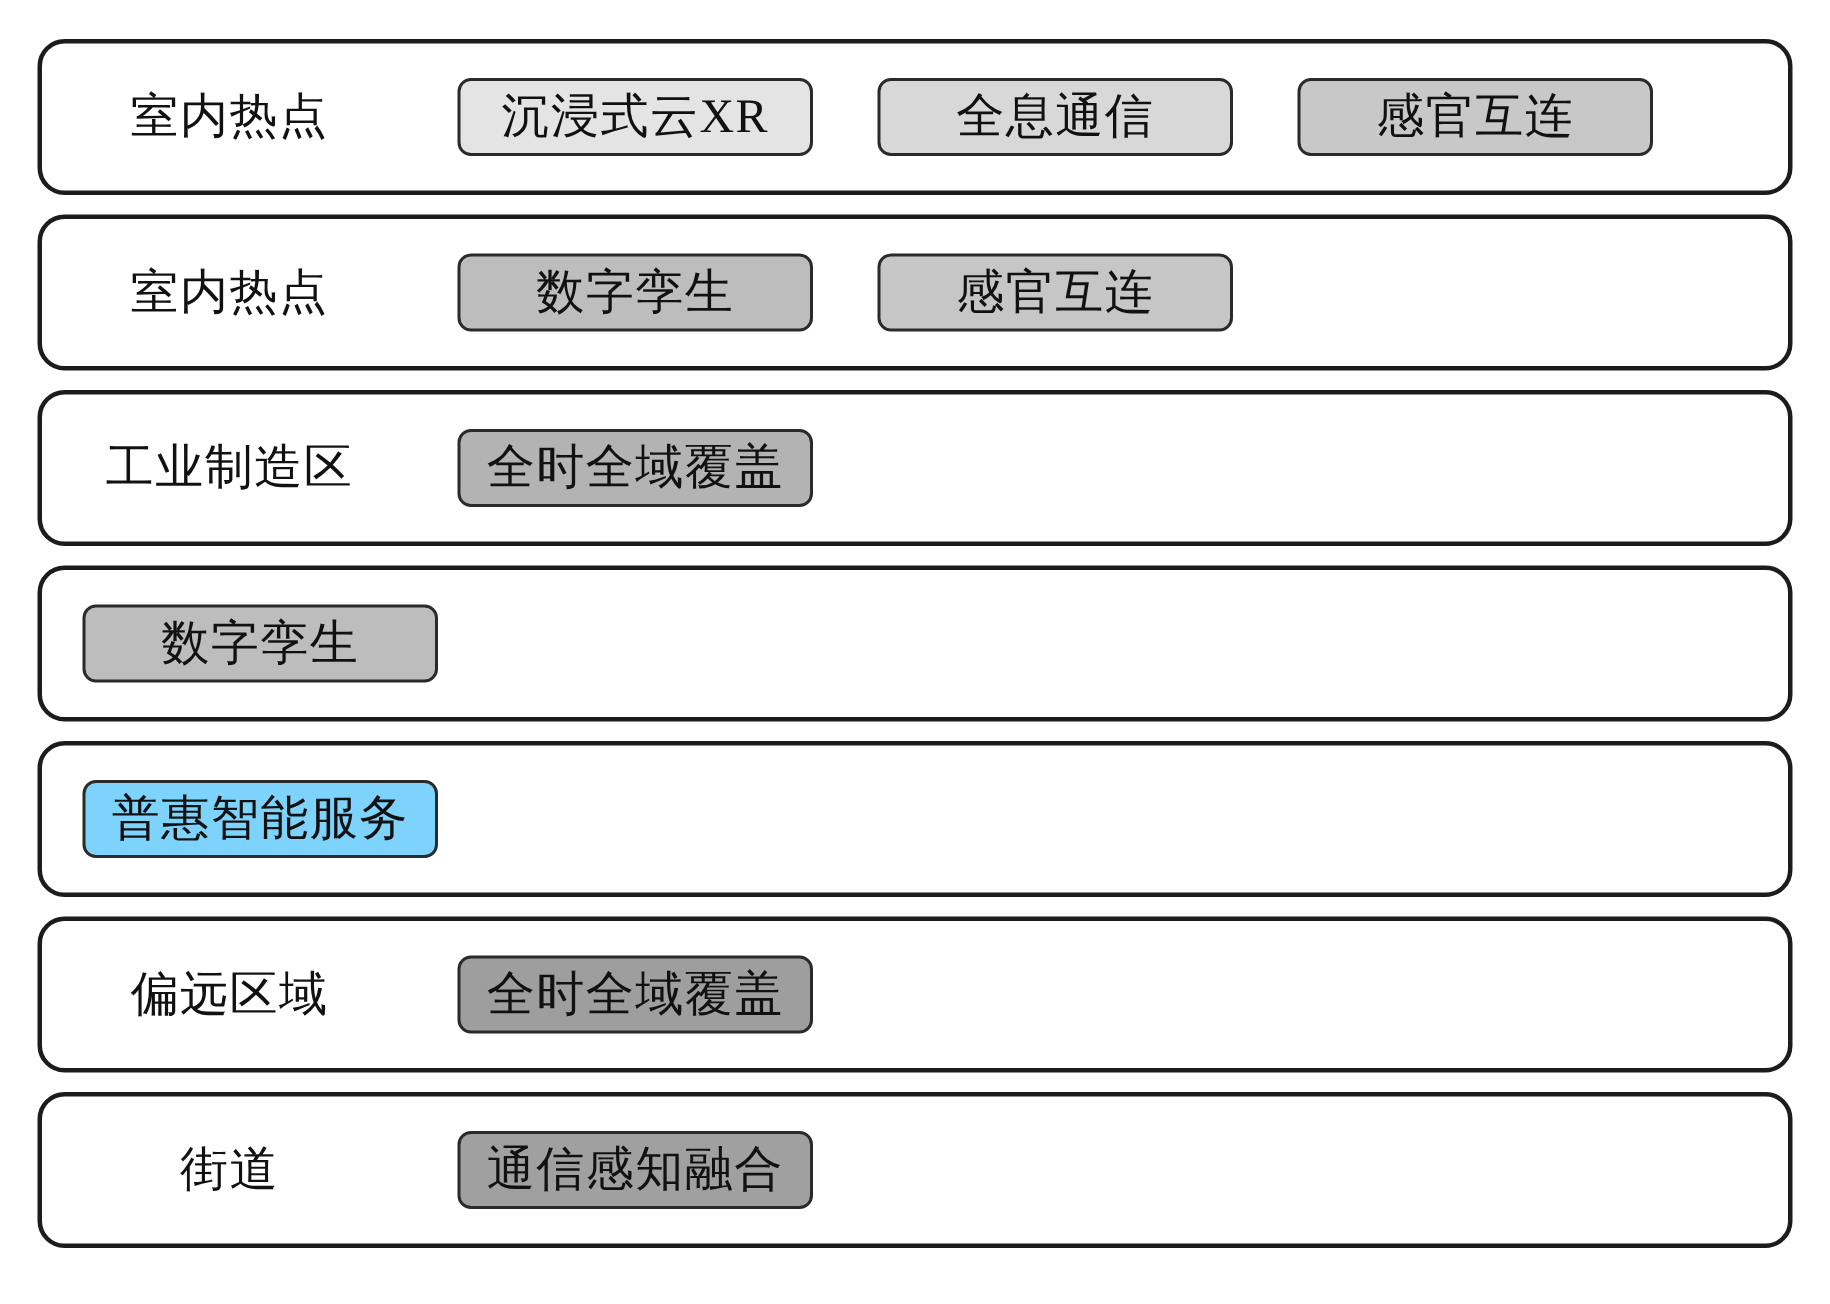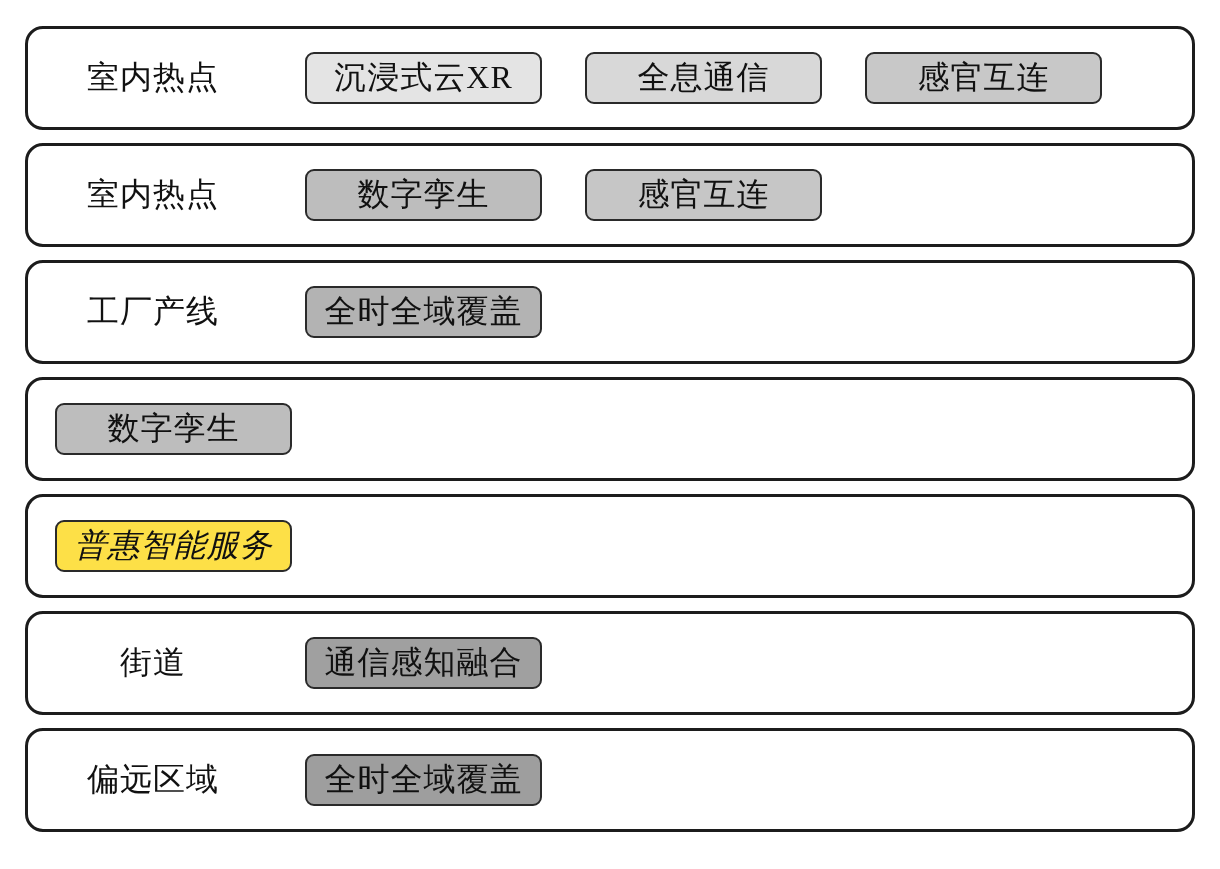--- a/index.html
+++ b/index.html
@@ -77,45 +77,45 @@
 
   <div class="row">
     <div class="row-label">室内热点</div>
     <div class="tags">
       <div class="tag" style="background-color: rgb(189, 189, 189);">数字孪生</div>
       <div class="tag" style="background-color: rgb(198, 198, 198);">感官互连</div>
     </div>
   </div>
 
   <div class="row">
-    <div class="row-label">工厂产线</div>
+    <div class="row-label">工业制造区</div>
     <div class="tags">
       <div class="tag" style="background-color: rgb(179, 179, 179);">全时全域覆盖</div>
     </div>
   </div>
 
   <div class="row">
     <div class="tags">
       <div class="tag" style="background-color: rgb(189, 189, 189);">数字孪生</div>
     </div>
   </div>
 
   <div class="row">
     <div class="tags">
-      <div class="tag" style="background-color: #fde047; font-style: italic;">普惠智能服务</div>
+      <div class="tag" style="background-color: #7dd3fc;">普惠智能服务</div>
+    </div>
+  </div>
+
+  <div class="row">
+    <div class="row-label">偏远区域</div>
+    <div class="tags">
+      <div class="tag" style="background-color: rgb(158, 158, 158);">全时全域覆盖</div>
     </div>
   </div>
 
   <div class="row">
     <div class="row-label">街道</div>
     <div class="tags">
       <div class="tag" style="background-color: rgb(160, 160, 160);">通信感知融合</div>
     </div>
   </div>
 
-  <div class="row">
-    <div class="row-label">偏远区域</div>
-    <div class="tags">
-      <div class="tag" style="background-color: rgb(158, 158, 158);">全时全域覆盖</div>
-    </div>
-  </div>
-
 </div>
 
 </body></html>

